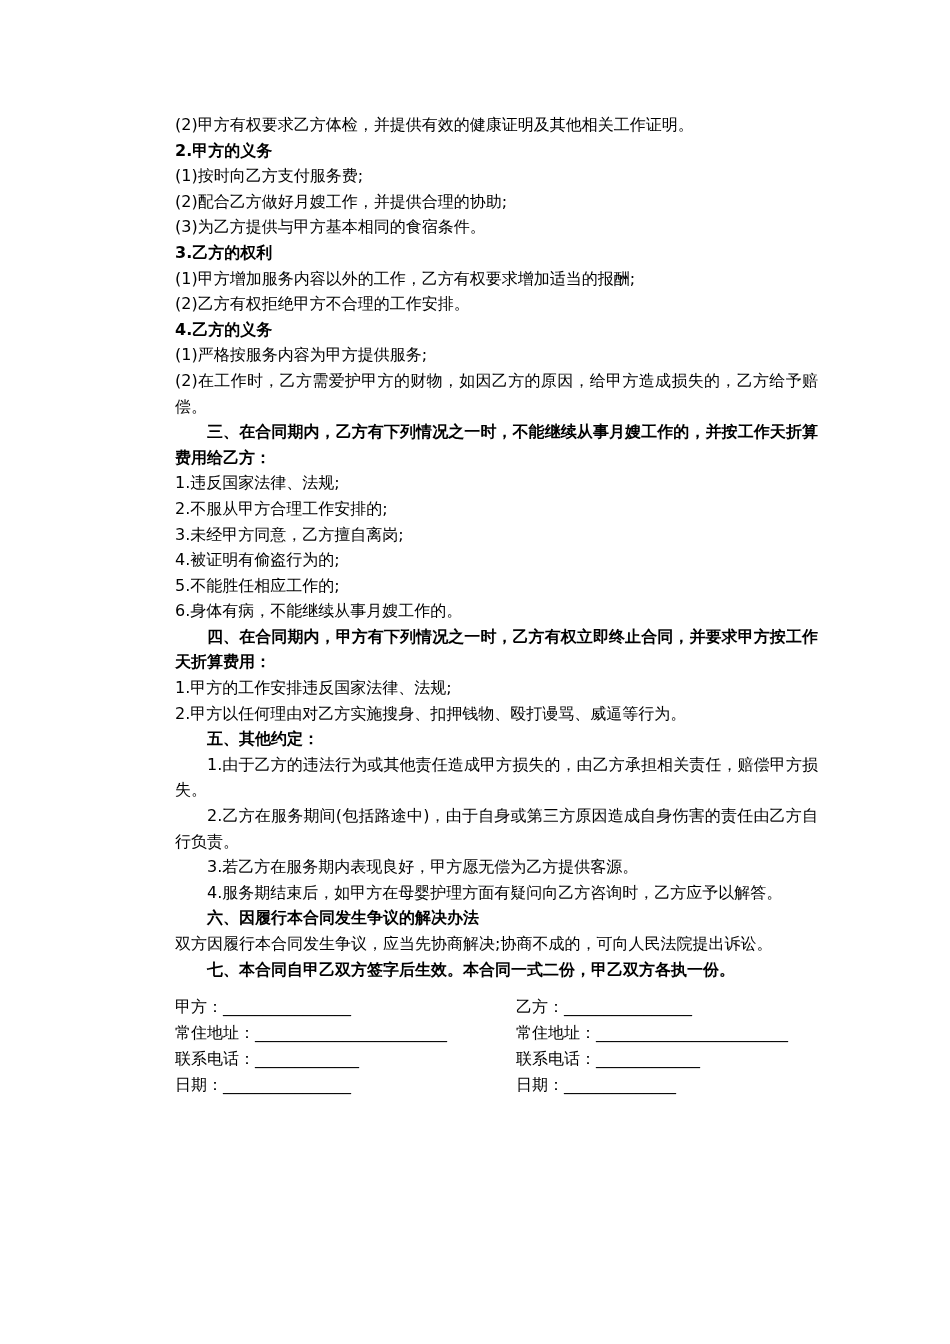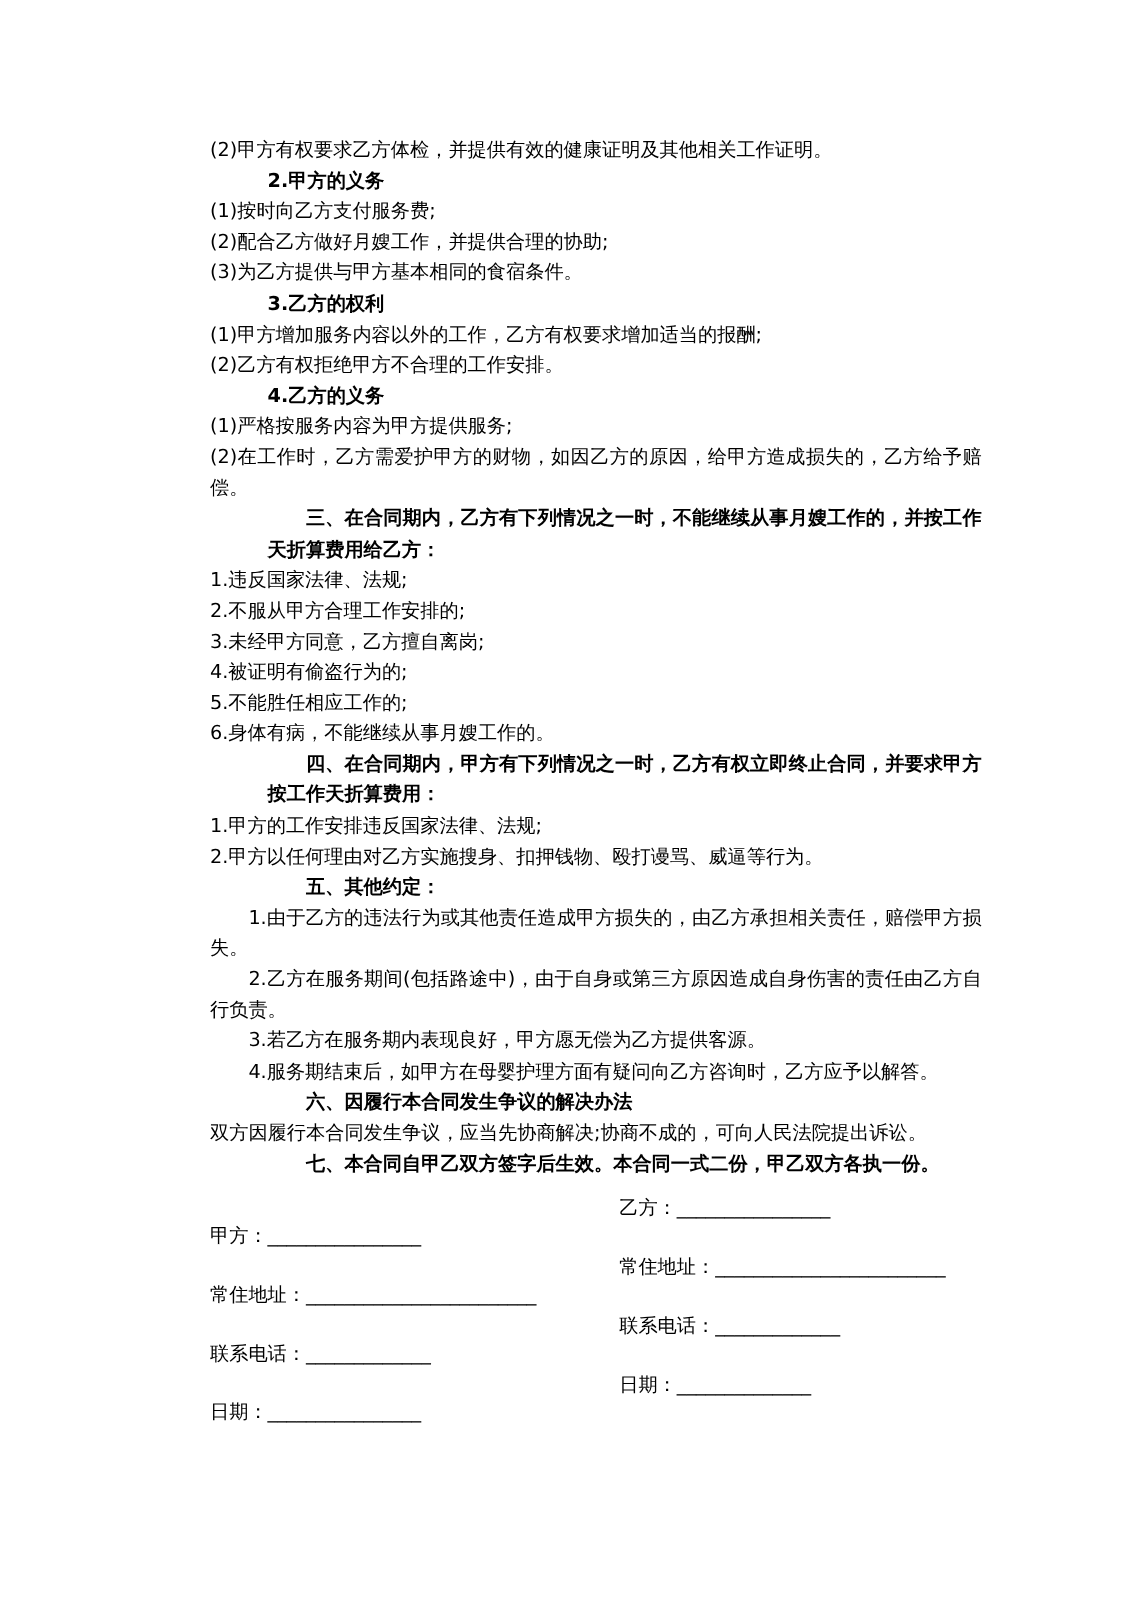--- a/index.html
+++ b/index.html
@@ -15,25 +15,25 @@
   .document {
     position: absolute;
     left: 175px;
     top: 112px;
     width: 643px;
     font-size: 16px;
     line-height: 25.6px;
     text-align: justify;
   }
   .para { margin: 0; }
-  .para.bold { font-weight: 700; margin-left: 48px; }
+  .para.bold { font-weight: 700; }
   .para.indent { text-indent: 2em; }
   .signature { margin-top: 12px; }
   .sig-row { display: flex; line-height: 26px; }
-  .sig-left { flex: 0 0 293px; white-space: nowrap; margin-top: 23px; }
+  .sig-left { flex: 0 0 293px; white-space: nowrap; }
   .sig-right { flex: 1; white-space: nowrap; margin-left: 48px; }
 </style>
 </head>
 <body>
 
 <div class="document">
   <div id="paragraphs">
       <p class="para">(2)甲方有权要求乙方体检，并提供有效的健康证明及其他相关工作证明。</p>
       <p class="para bold">2.甲方的义务</p>
       <p class="para">(1)按时向乙方支付服务费;</p>

